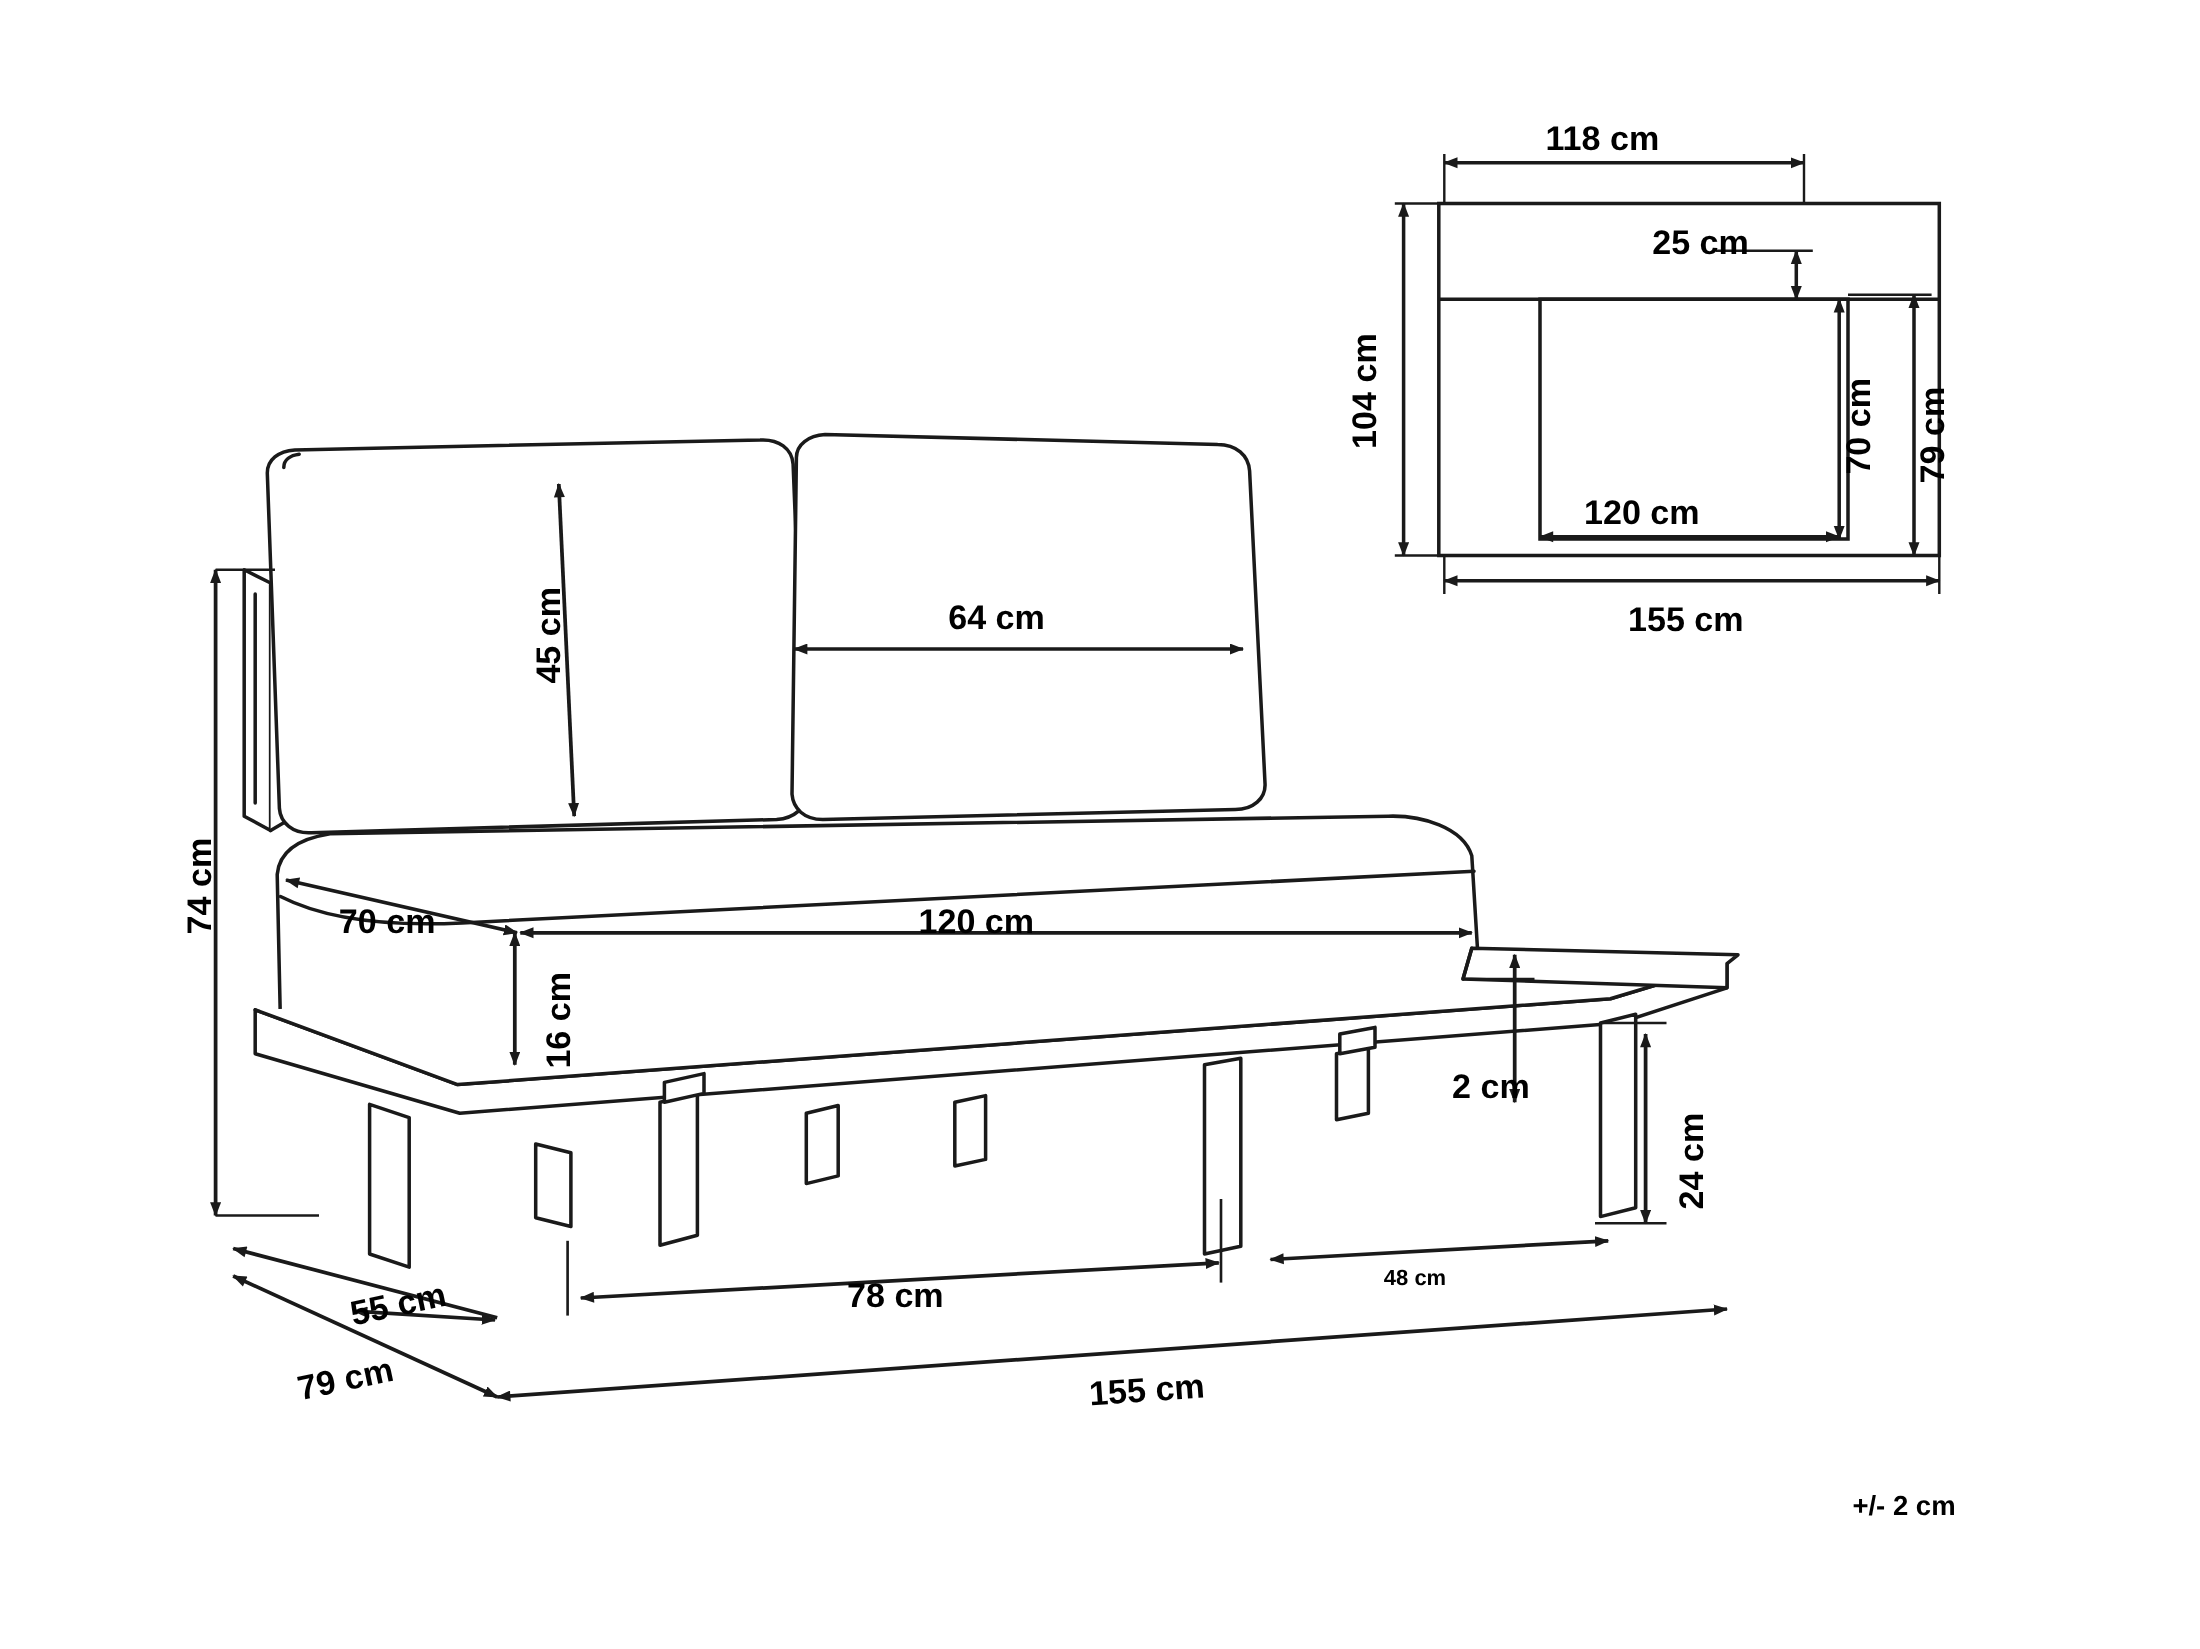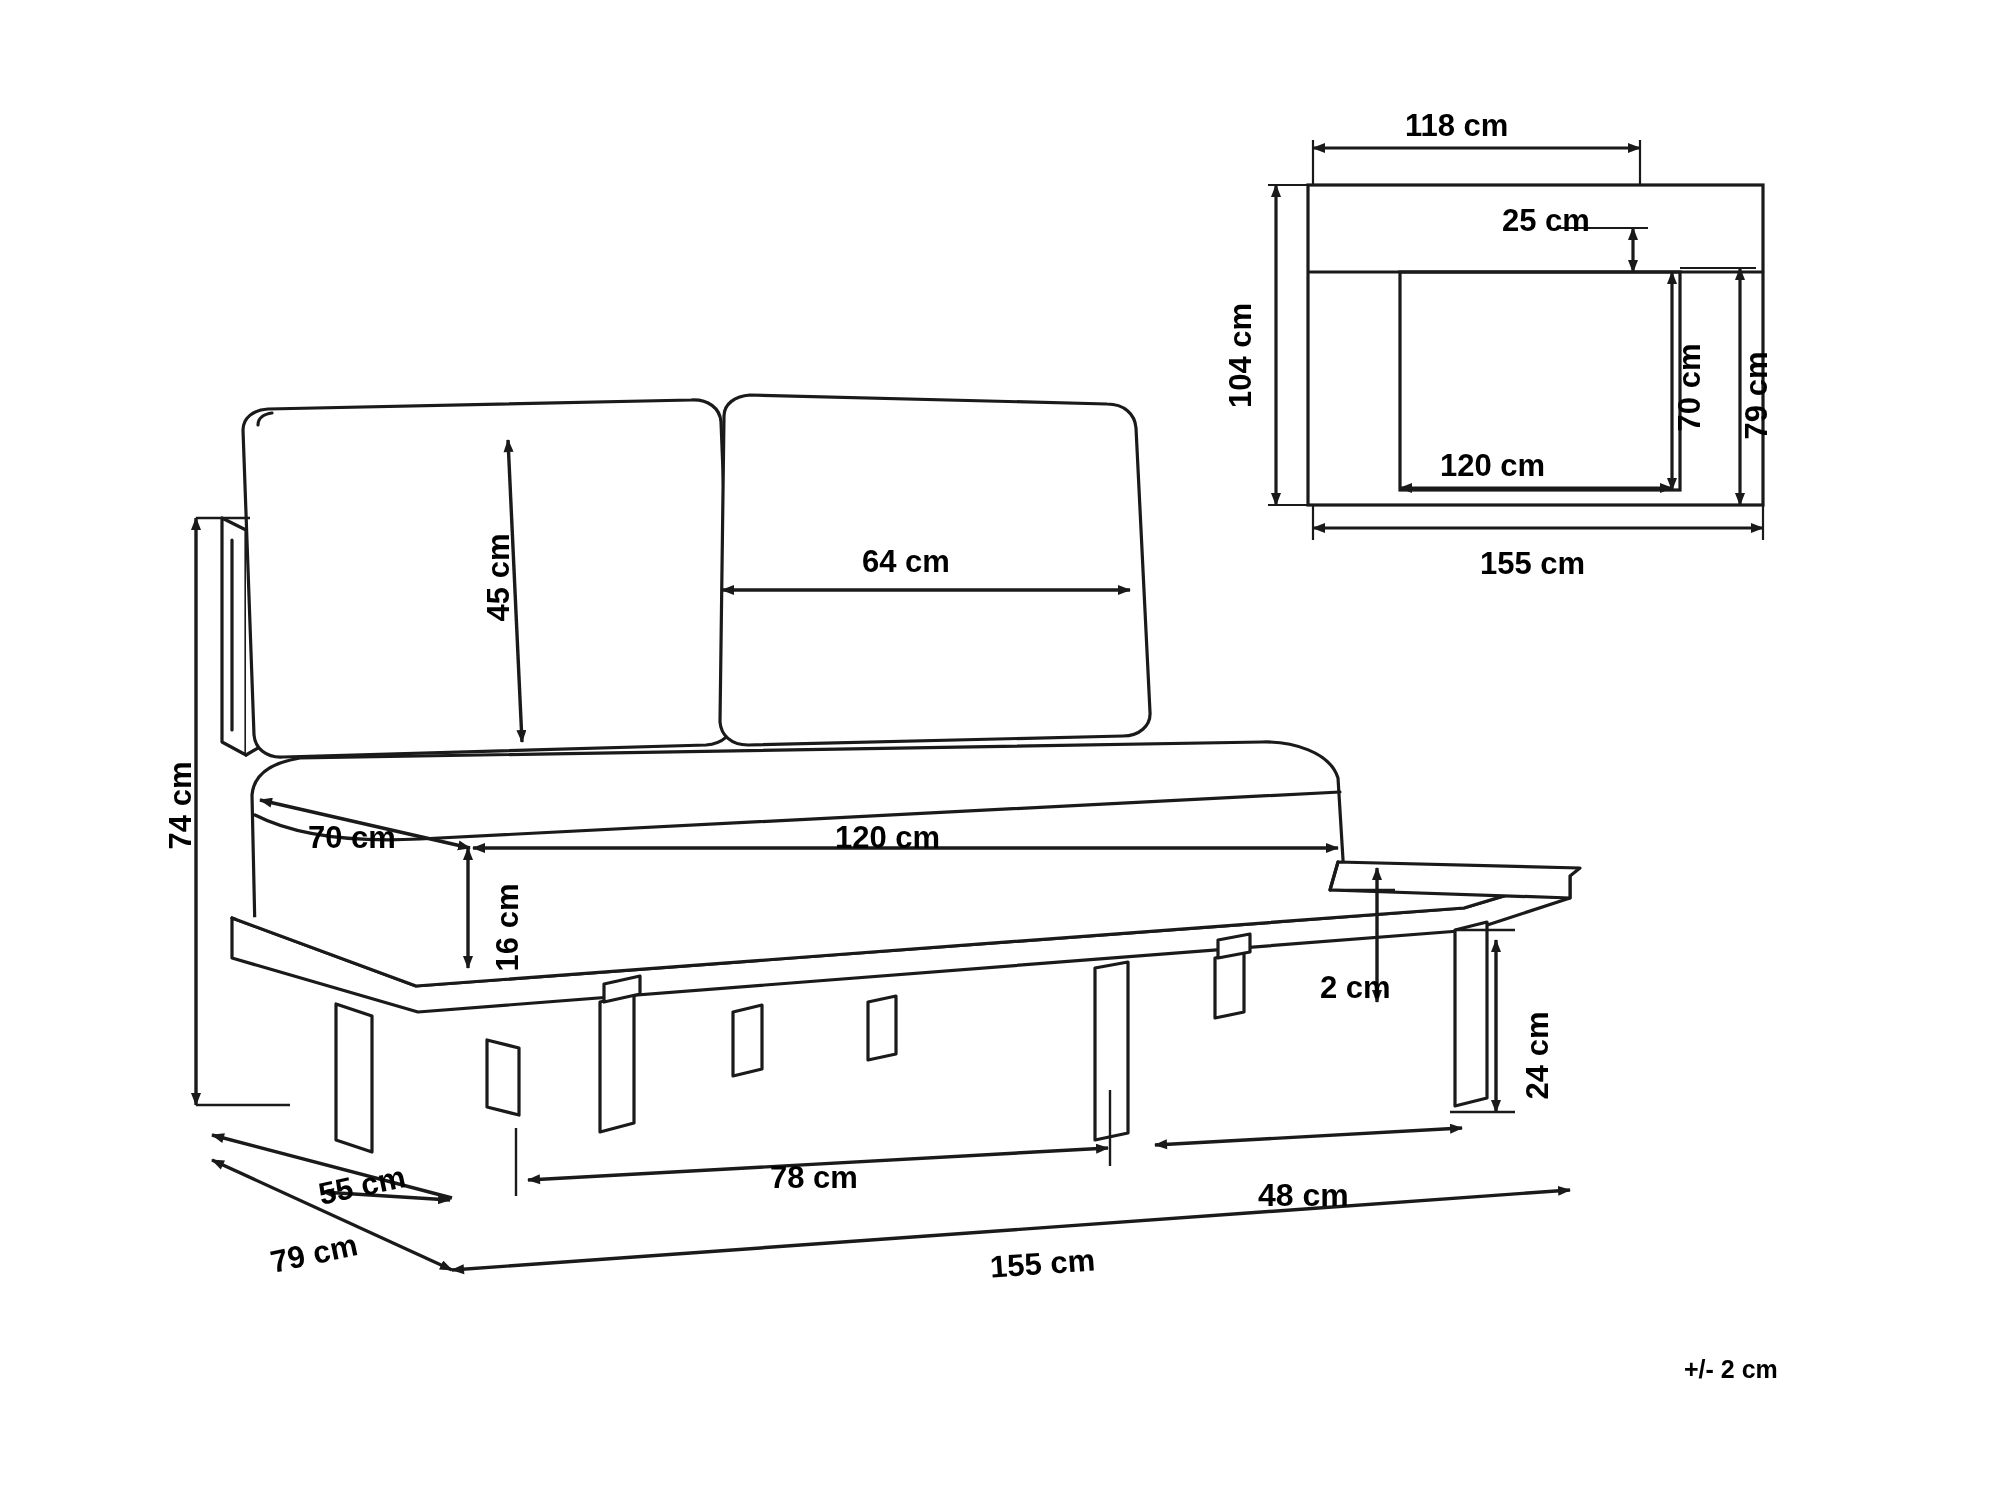--- a/index.html
+++ b/index.html
@@ -174,21 +174,21 @@
   <div class="dim-label" style="left:835px; top:822px; font-size:31px;">120 cm</div>
 
   <div class="dim-label rot" style="left:464px; top:912px; transform:rotate(-90deg); font-size:31px;">16 cm</div>
 
   <div class="dim-label" style="left:1320px; top:972px; font-size:31px;">2 cm</div>
 
   <div class="dim-label rot" style="left:1494px; top:1040px; transform:rotate(-90deg); font-size:31px;">24 cm</div>
 
   <div class="dim-label" style="left:770px; top:1162px; font-size:31px;">78 cm</div>
 
-  <div class="dim-label" style="left:1258px; top:1179px; font-size:32px;">48 cm</div>
+  <div class="dim-label" style="left:1258px; top:1152px; font-size:20px;">48 cm</div>
 
   <div class="dim-label rot" style="left:318px; top:1170px; transform:rotate(-12deg); font-size:31px;">55 cm</div>
 
   <div class="dim-label rot" style="left:270px; top:1238px; transform:rotate(-12deg); font-size:31px;">79 cm</div>
 
   <div class="dim-label rot" style="left:990px; top:1248px; transform:rotate(-4deg); font-size:31px;">155 cm</div>
 
   <div class="dim-label" style="left:1405px; top:110px; font-size:31px;">118 cm</div>
 
   <div class="dim-label" style="left:1502px; top:205px; font-size:31px;text-align:center;">25 cm</div>

